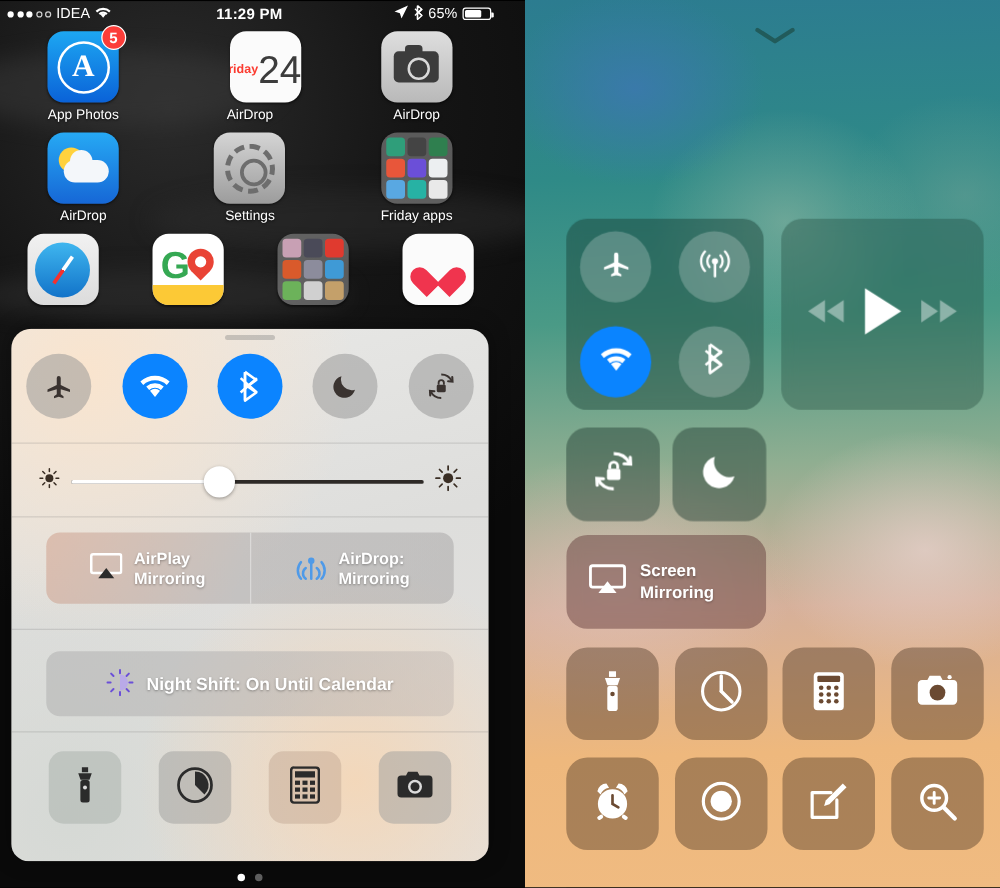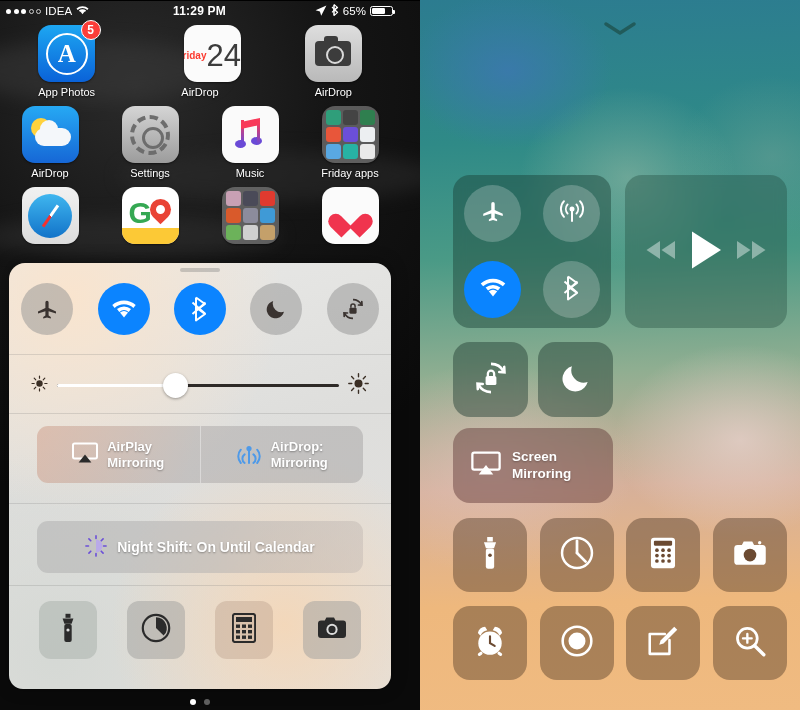--- a/index.html
+++ b/index.html
@@ -244,30 +244,20 @@
             </div>
           <div class="app-lbl">AirDrop</div>
         </div>
         <div class="app">
           <div class="app-ico ic-settings">
               <div class="gear"></div>
             </div>
           <div class="app-lbl">Settings</div>
         </div>
         <div class="app">
-          <div class="app-ico ic-music">
-            <div class="nt">
-                <span class="bm"></span>
-                <span class="b1"></span>
-                <span class="b2"></span>
-              </div>
-          </div>
-          <div class="app-lbl">Music</div>
-        </div>
-        <div class="app">
           <div class="app-ico ic-folder">
             <span style="background:#2f9e7a;"></span>
               <span style="background:#444;"></span>
               <span style="background:#2f7f4f;"></span>
             <span style="background:#e8563a;"></span>
               <span style="background:#6b4fd8;"></span>
               <span style="background:#eceff1;"></span>
             <span style="background:#59a8e2;"></span>
               <span style="background:#27b2a4;"></span>
               <span style="background:#e9e9e9;"></span>

